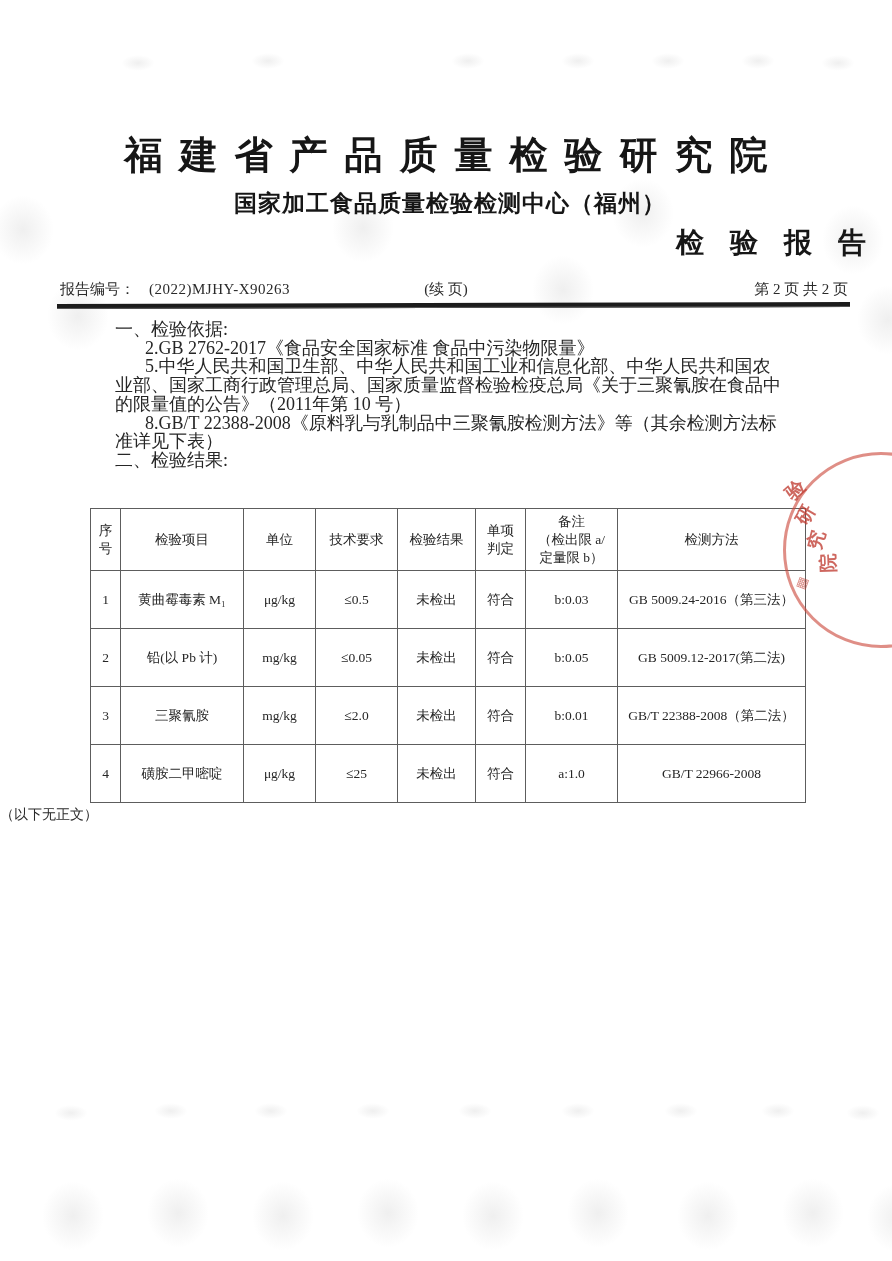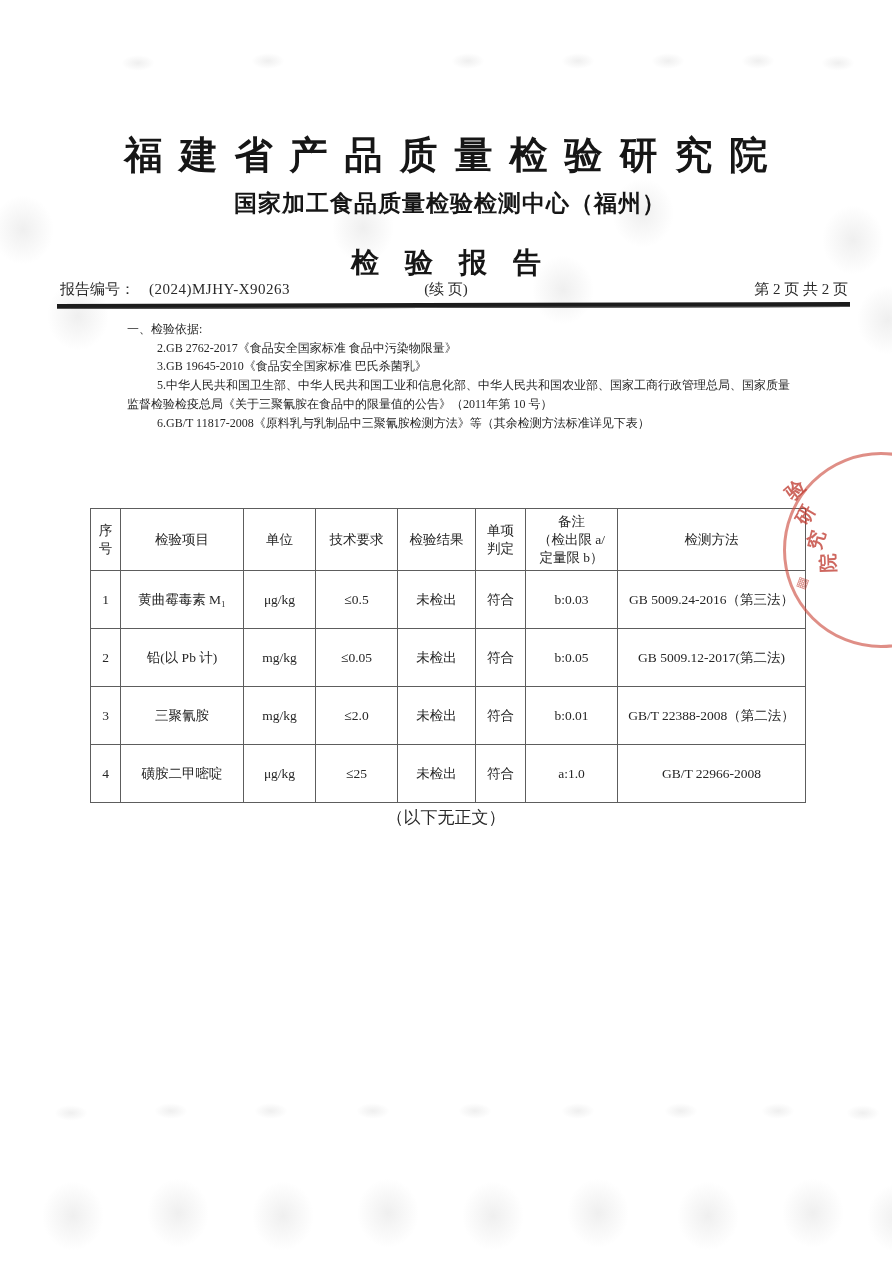--- a/index.html
+++ b/index.html
@@ -35,25 +35,24 @@
   .center-title{
     position:absolute;top:188px;left:0;right:0;
     text-align:center;
     font-size:23px;font-weight:bold;
     letter-spacing:1px;
     color:#161616;
     padding-left:8px;
   }
   .report-title{
     position:absolute;top:224px;left:0;right:0;
-    text-align:center;
+    text-align:right;
     font-size:28px;font-weight:bold;
     letter-spacing:26px;text-indent:26px;
     color:#161616;
-    margin-top:20px;
   }
 
   
   .info-line{
     position:absolute;top:280px;left:60px;right:44px;
     display:flex;justify-content:space-between;align-items:baseline;
     font-size:15px;color:#2a2a2a;
   }
   .info-left .no{margin-left:14px;letter-spacing:0.5px;}
   .info-center{position:absolute;left:0;right:16px;text-align:center;}
@@ -63,21 +62,21 @@
   .rule{
     position:absolute;top:303px;left:57px;right:42px;
     height:4px;background:#1c1c1c;
     border-bottom:1px solid #555;
     transform:rotate(-0.15deg);
   }
 
   
   .body-text{
     position:absolute;top:320px;left:115px;width:672px;
-    font-size:12px;line-height:18.7px;color:#262626;margin-left:12px;
+    font-size:18px;line-height:18.7px;color:#262626;
   }
   .body-text .hd{margin:0;}
   .body-text p{margin:0;text-indent:30px;}
 
   
   table.results{
     position:absolute;top:508px;left:90px;
     border-collapse:collapse;
     table-layout:fixed;
     width:715px;
@@ -89,21 +88,21 @@
     padding:2px 3px;
     white-space:pre-line;
     font-weight:normal;
   }
   table.results thead tr{height:62px;}
   table.results tbody tr{height:58px;}
   td.item, td.method{text-align:left;padding-left:10px;}
 
   .footer-note{
     position:absolute;top:806px;left:0;width:892px;
-    text-align:center;font-size:17px;color:#2a2a2a;
+    font-size:14px;color:#2a2a2a;
   }
 
   
   .stamp-arc{
     position:absolute;left:783px;top:452px;
     width:190px;height:190px;border-radius:50%;
     border:3.5px solid rgba(203,72,60,0.62);
     z-index:5;pointer-events:none;
   }
   .stamp-char{
@@ -159,33 +158,33 @@
   <div class="wm big" style="left:770px;top:1165px;"></div>
   <div class="wm big" style="left:855px;top:1170px;"></div>
 
   <div class="institute-title">福建省产品质量检验研究院</div>
   <div class="center-title">国家加工食品质量检验检测中心（福州）</div>
   <div class="report-title">检验报告</div>
 
   <div class="info-line">
     <span class="info-center">(续 页)</span>
     <span class="info-left">
-      <span>报告编号：</span><span class="no">(2024)MJHY-X90263</span>
+      <span>报告编号：</span><span class="no">(2022)MJHY-X90263</span>
     </span>
     <span class="info-right">第 2 页  共 2 页</span>
   </div>
 
   <div class="rule"></div>
 
   <div class="body-text">
     <div class="hd">一、检验依据:</div>
     <p>2.GB 2762-2017《食品安全国家标准 食品中污染物限量》</p>
-    <p>3.GB 19645-2010《食品安全国家标准 巴氏杀菌乳》</p>
     <p>5.中华人民共和国卫生部、中华人民共和国工业和信息化部、中华人民共和国农业部、国家工商行政管理总局、国家质量监督检验检疫总局《关于三聚氰胺在食品中的限量值的公告》（2011年第 10 号）</p>
-    <p>6.GB/T 11817-2008《原料乳与乳制品中三聚氰胺检测方法》等（其余检测方法标准详见下表）</p>
+    <p>8.GB/T 22388-2008《原料乳与乳制品中三聚氰胺检测方法》等（其余检测方法标准详见下表）</p>
+    <div class="hd">二、检验结果:</div>
   </div>
 
   <table class="results">
     <colgroup>
       <col style="width:30px">
         <col style="width:123px">
         <col style="width:72px">
         <col style="width:82px">
       <col style="width:78px">
         <col style="width:50px">

